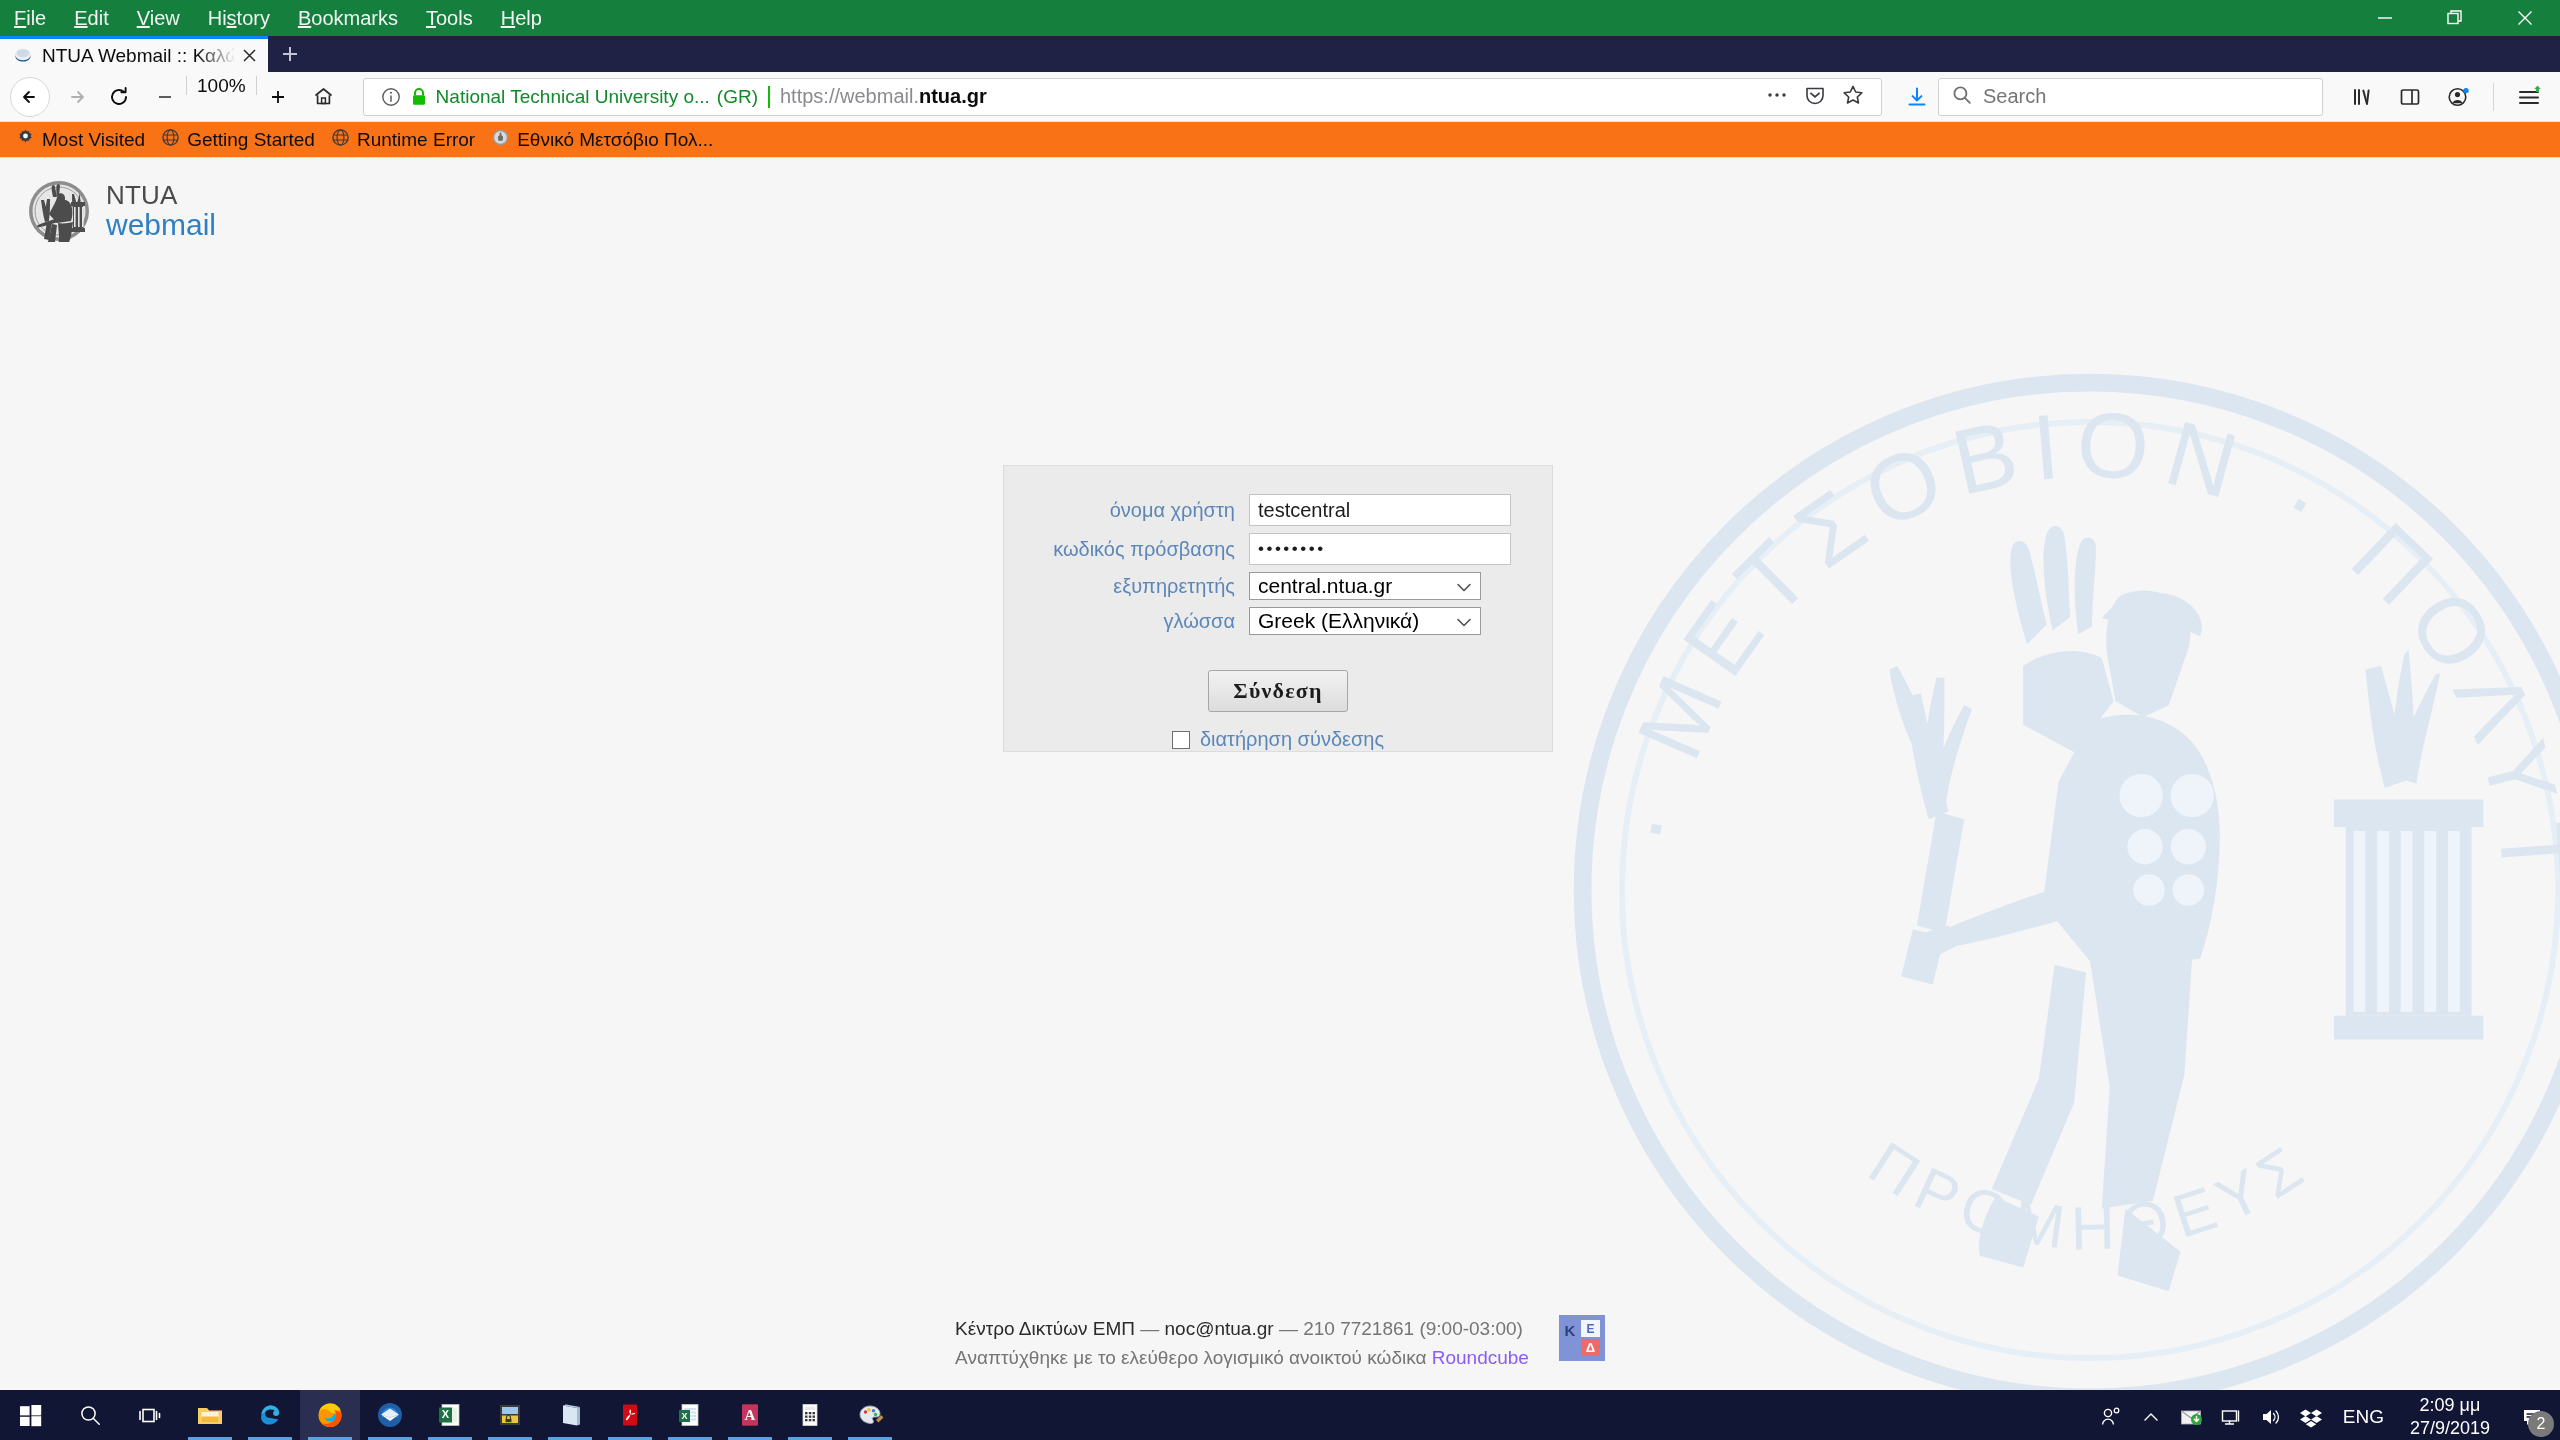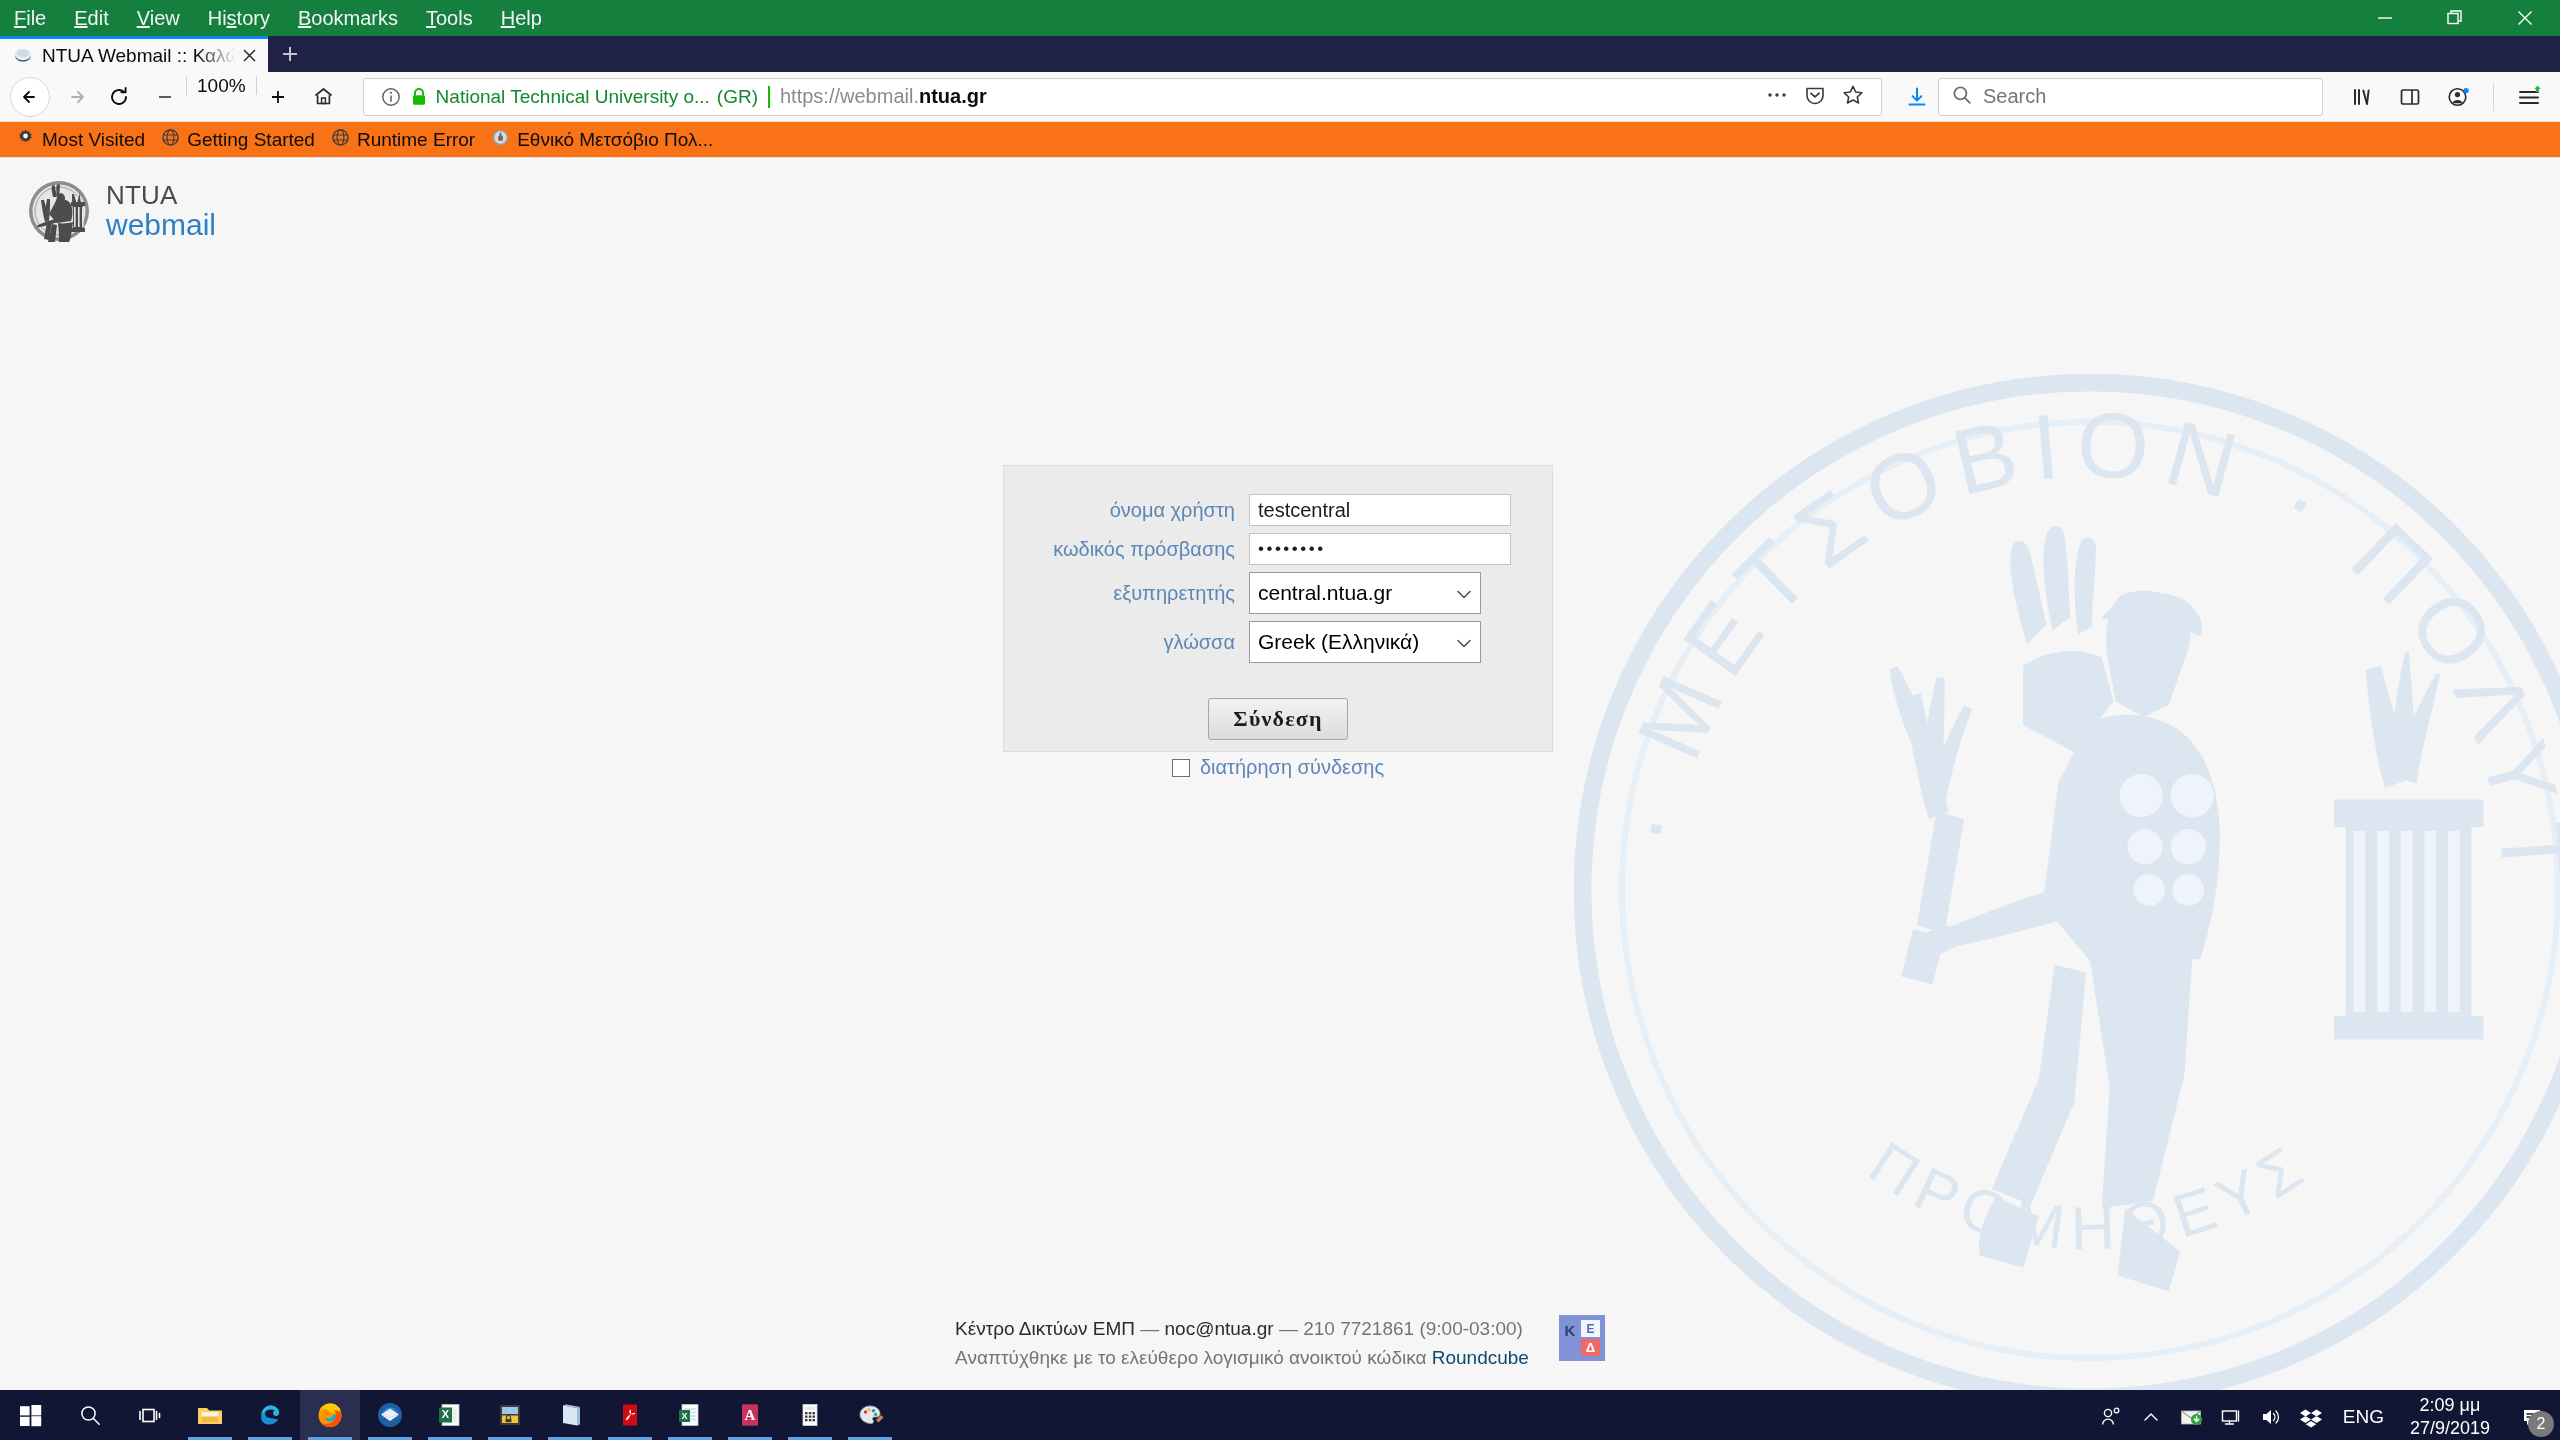--- a/index.html
+++ b/index.html
@@ -205,21 +205,21 @@
   .inp {
     width: 262px; height: 32px;
     border: 1px solid #c4c4c4; background: #fff;
     font-size: 20px; color: #1c1c1c;
     padding: 0 8px;
     font-family: "Liberation Sans", sans-serif;
     outline: none;
   }
   .pw { letter-spacing: 2.5px; font-size: 17px; }
   .sel {
-    width: 232px; height: 42px;
+    width: 232px; height: 28px;
     border: 1px solid #9a9a9a; background: #fff;
     font-size: 21px; color: #000;
     padding: 0 26px 0 8px;
     font-family: "Liberation Sans", sans-serif;
     display: flex; align-items: center;
     position: relative;
   }
   .sel .chev {
     position: absolute; right: 8px; top: 50%;
     transform: translateY(-50%);
@@ -245,21 +245,21 @@
   
   .footer {
     position: absolute; left: 0; right: 0; bottom: 18px;
     display: flex; justify-content: center; align-items: flex-start; gap: 30px;
     z-index: 3;
   }
   .foot-txt { text-align: left; line-height: 1.5; }
   .foot-l1 { font-size: 19px; color: #757575; }
   .foot-l1 .dark { color: #2b2b2b; }
   .foot-l2 { font-size: 19px; color: #757575; }
-  .foot-l2 .dark { color: #0c4a6e; }
+  .foot-l2 .dark { color: #8b5cf6; }
   .ked { width: 46px; height: 46px; }
 
   
   .taskbar {
     height: 50px; flex: 0 0 50px;
     background: #111634;
     display: flex; align-items: center;
     position: relative;
   }
   .tb-item {

